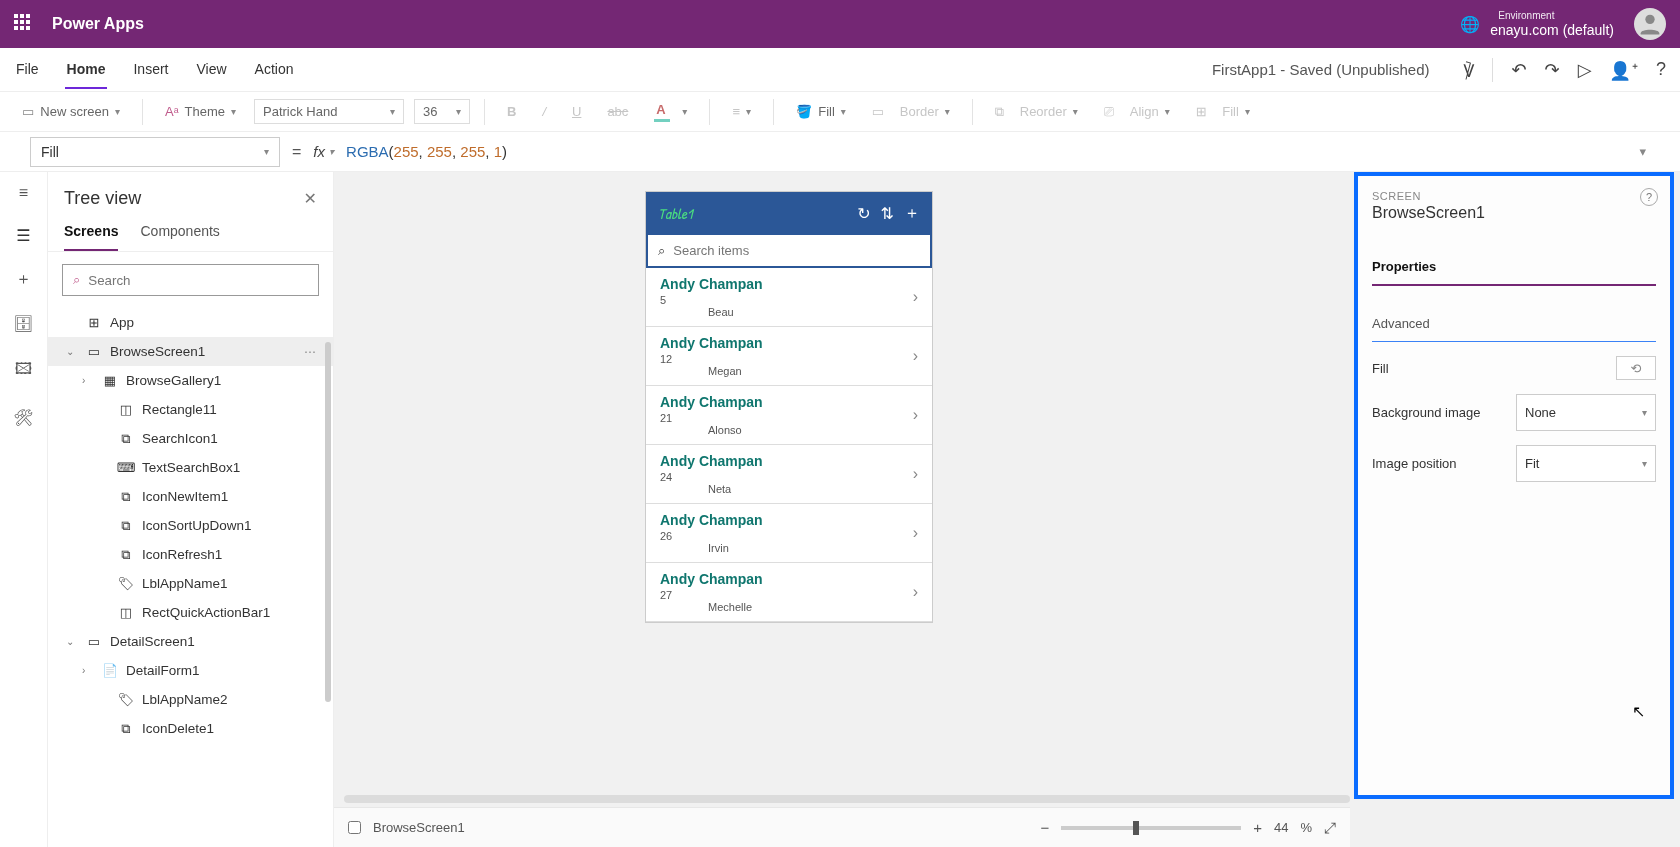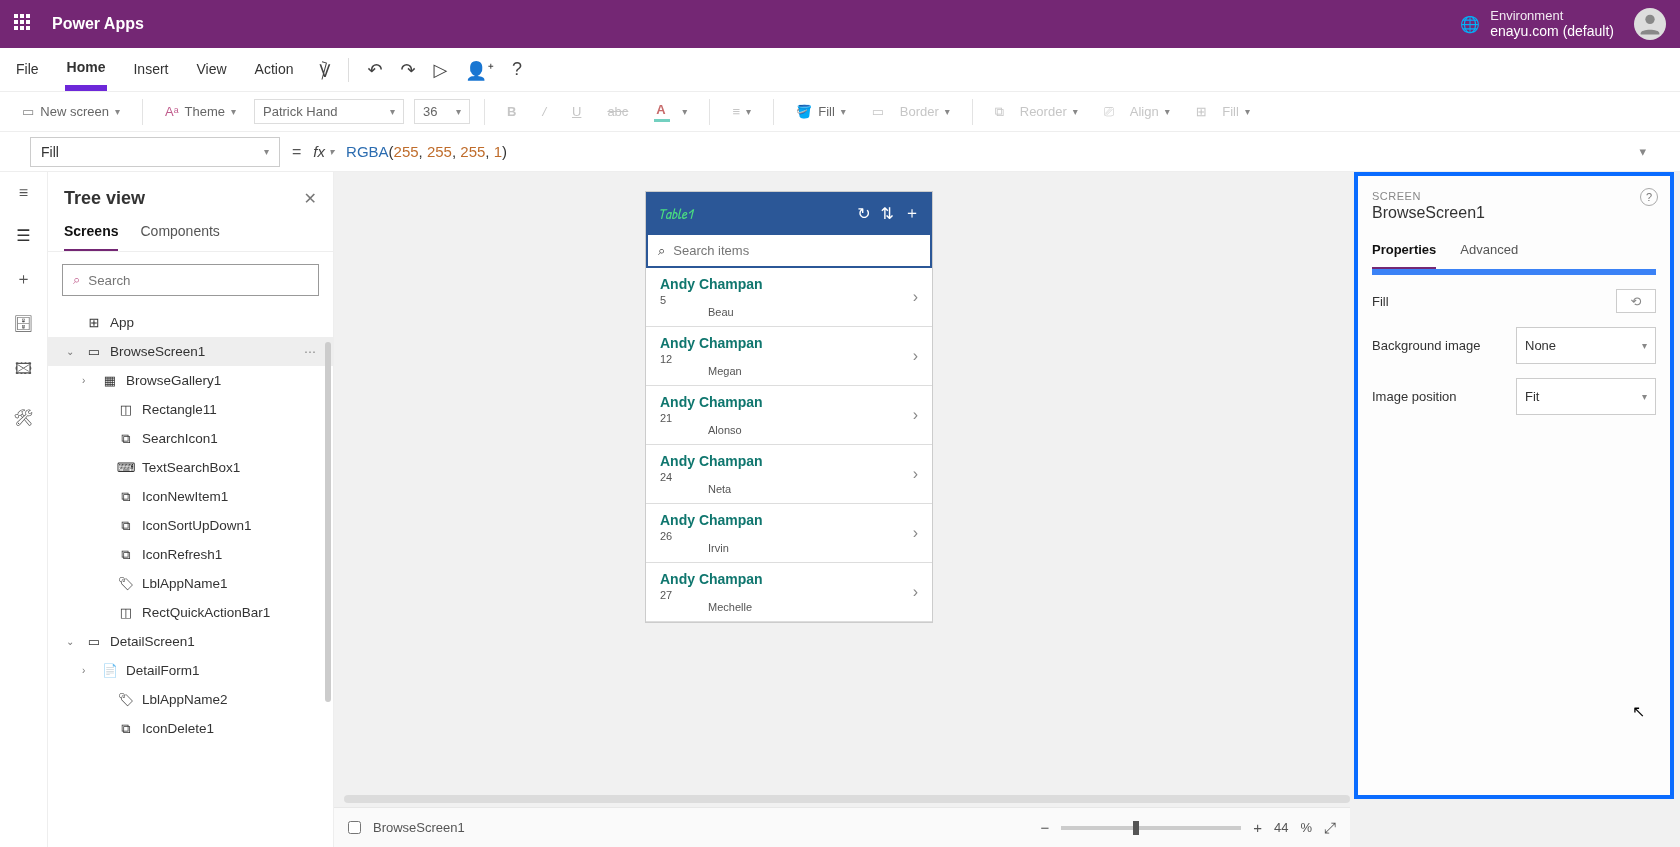--- a/index.html
+++ b/index.html
@@ -7,29 +7,29 @@
 
 
 .header { height:48px; background:#742774; color:#fff; display:flex; align-items:center; padding:16px 14px; }
 .header .waffle { width:20px; height:20px; display:grid; grid-template-columns:repeat(3,4px); grid-template-rows:repeat(3,4px); gap:2px; margin-right:18px;}
 .header .waffle span{background:#fff;}
 .header .app-title{font-size:16px; font-weight:600;}
 .header .spacer{flex:1;}
 .header .env-block{display:flex; align-items:center; gap:10px; margin-right:20px;}
 .header .env-icon{font-size:16px;}
 .header .env-text{line-height:1.2;}
-.header .env-text .lbl{font-size:13px; opacity:.9;}
+.header .env-text .lbl{font-size:10px; opacity:.9;margin-left:8px;}
 .header .env-text .val{font-size:14px;}
 .header .avatar{width:32px;height:32px;border-radius:50%;background:#ddd;display:flex;align-items:center;justify-content:center;}
 .header .avatar svg{width:28px;height:28px;fill:#888;}
 
 
 .menubar{height:44px; border-bottom:1px solid #eee; display:flex; align-items:center; padding:0 14px; gap:24px;}
 .menubar .menu-item{font-size:14px; color:#333; padding:10px 2px; cursor:pointer; border-bottom:2px solid transparent;}
-.menubar .menu-item.active{font-weight:600; border-bottom:6px solid #6d28d9;}
+.menubar .menu-item.active{font-weight:600; border-bottom:2px solid #6d28d9;}
 .menubar .center-status{flex:1; text-align:right; font-size:15px; color:#555; padding-right:10px;}
 .menubar .right-icons{display:flex; align-items:center; gap:18px; font-size:18px; color:#444;}
 .menubar .sep{width:1px; height:24px; background:#ddd;}
 
 
 .ribbon{height:40px; border-bottom:1px solid #eee; display:flex; align-items:center; padding:0 14px; gap:10px; color:#666; font-size:13px;}
 .ribbon .rbtn{display:flex; align-items:center; gap:6px; padding:4px 8px; cursor:pointer;}
 .ribbon .rsep{width:1px; height:26px; background:#e3e3e3; margin:0 4px;}
 .ribbon .font-box{border:1px solid #ddd; padding:4px 8px; width:150px; display:flex; justify-content:space-between; align-items:center; background:#fff;}
 .ribbon .size-box{border:1px solid #ddd; padding:4px 8px; width:56px; display:flex; justify-content:space-between; align-items:center; background:#fff;}
@@ -50,21 +50,21 @@
 .formula .expand{margin-left:auto; color:#888; padding-right:20px;}
 
 
 .main{display:flex; height:calc(847px - 48px - 44px - 40px - 40px);}
 .left-rail{width:48px; border-right:1px solid #eee; display:flex; flex-direction:column; align-items:center; padding-top:12px; gap:24px; color:#555;}
 .left-rail .rail-ico{font-size:16px; cursor:pointer;}
 .left-rail .rail-ico.active{color:#333;}
 
 .tree-panel{width:286px; border-right:1px solid #eee; display:flex; flex-direction:column; position:relative;}
 .tree-panel .tp-head{padding:16px 16px 8px; display:flex; align-items:center; justify-content:space-between;}
-.tree-panel .tp-title{font-size:18px; font-weight:700;}
+.tree-panel .tp-title{font-size:18px; font-weight:400;}
 .tree-panel .tp-close{font-size:16px; color:#777; cursor:pointer;}
 .tree-panel .tp-tabs{display:flex; gap:22px; padding:0 16px; border-bottom:1px solid #eee;}
 .tree-panel .tp-tab{padding:6px 0 10px; font-size:14px; color:#555; cursor:pointer;}
 .tree-panel .tp-tab.active{color:#111; border-bottom:2px solid #742774; font-weight:600;}
 .tree-panel .tp-search{margin:12px 14px; border:1px solid #999; height:32px; display:flex; align-items:center; padding:0 10px; gap:8px; color:#888;}
 .tree-panel .tp-search input{border:none; outline:none; flex:1;}
 .tree-list{flex:1; overflow:auto;}
 .tree-row{display:flex; align-items:center; gap:8px; padding:7px 10px; font-size:13.5px; cursor:pointer;}
 .tree-row.selected{background:#eee;}
 .tree-row .indent0{width:0;} .tree-row .indent1{width:16px;} .tree-row .indent2{width:32px;}
@@ -86,21 +86,21 @@
 .phone .row .t1{font-size:14px; font-weight:600; color:#0f766e;}
 .phone .row .t2{font-size:11px; color:#555; margin-top:2px;}
 .phone .row .t3{font-size:11px; color:#555;margin-left:48px;}
 .phone .row .arrow{color:#888; font-size:16px;}
 
 .prop-panel{position:absolute; right:6px; top:0; bottom:48px; width:320px; background:#fdfdfd; border:4px solid #0a6cff;}
 .prop-panel .pp-body{padding:14px 14px 0;}
 .prop-panel .pp-type{font-size:11px; color:#888; letter-spacing:.5px;}
 .prop-panel .pp-name{font-size:16px; color:#333; margin-top:2px;}
 .prop-panel .pp-help{position:absolute; right:12px; top:12px; width:18px; height:18px; border:1px solid #aaa; border-radius:50%; font-size:11px; display:flex; align-items:center; justify-content:center; color:#777;}
-.prop-panel .pp-tabs{display:flex; gap:24px; margin-top:14px; border-bottom:6px solid #3b82f6;}
+.prop-panel .pp-tabs{display:flex; gap:24px; margin-top:31px; border-bottom:1px solid #3b82f6;flex-direction:column;}
 .prop-panel .pp-tab{padding:6px 0 10px; font-size:13px; color:#555; cursor:pointer;}
 .prop-panel .pp-tab.active{color:#111; font-weight:600; border-bottom:2px solid #742774;}
 .prop-panel .pp-rows{margin-top:14px; display:flex; flex-direction:column; gap:14px;}
 .prop-panel .pp-row{display:flex; align-items:center; justify-content:space-between;}
 .prop-panel .pp-row label{font-size:13px;}
 .prop-panel .pp-swatch{width:40px; height:24px; border:1px solid #ccc; background:#fff; display:flex; align-items:center; justify-content:center; color:#888;}
 .prop-select-box{width:140px;height:37px;border:1px solid #ccc;background:#fff;font-size:13px;padding:0 8px;display:flex;align-items:center;justify-content:space-between;}
 
 .canvas .hscroll{position:absolute; left:10px; right:330px; bottom:44px; height:8px; background:#dcdcdc; border-radius:4px;}
 
@@ -145,20 +145,21 @@
       </svg>
   </div>
 </div>
 
 <div class="menubar">
   <div class="menu-item">File</div>
   <div class="menu-item active">Home</div>
   <div class="menu-item">Insert</div>
   <div class="menu-item">View</div>
   <div class="menu-item">Action</div>
+  <div class="center-status">FirstApp1 - Saved (Unpublished)</div>
   <div class="right-icons">
     <span>℣</span>
     <span class="sep"></span>
     <span>↶</span>
     <span>↷</span>
     <span>▷</span>
     <span>👤⁺</span>
     <span>?</span>
   </div>
 </div>

